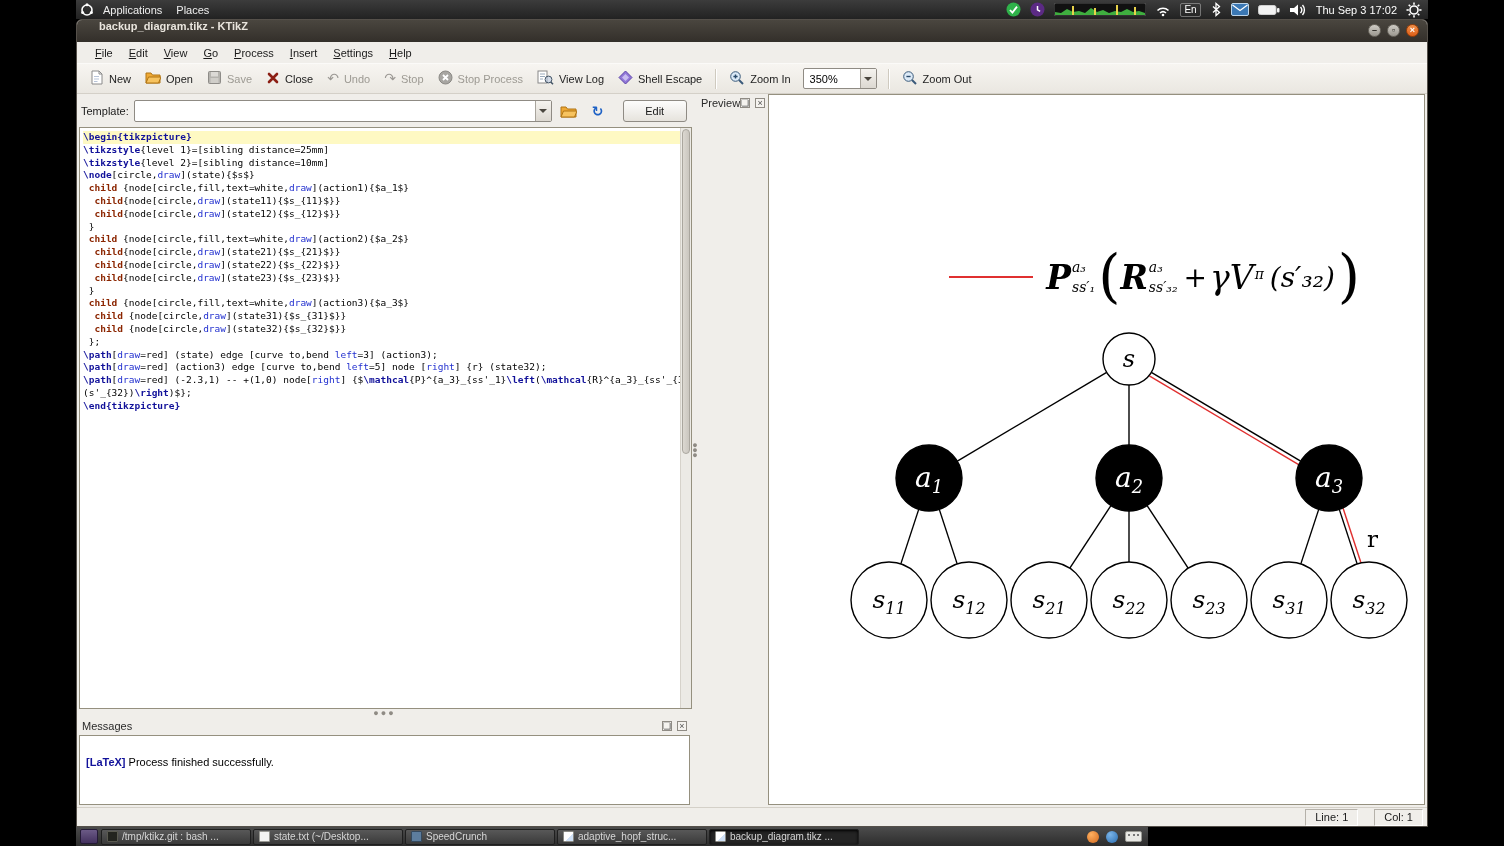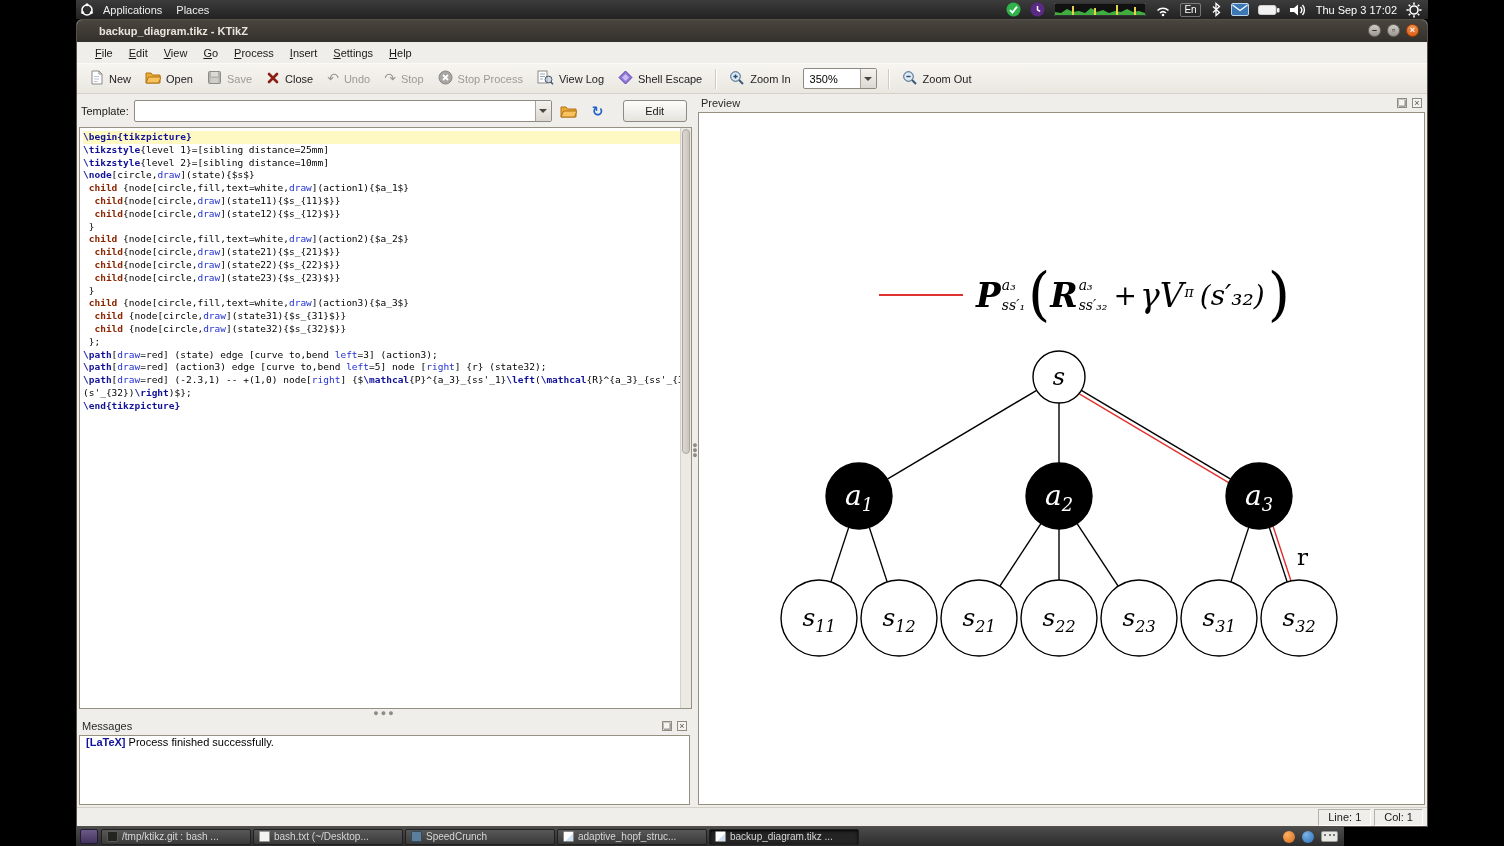--- a/index.html
+++ b/index.html
@@ -9,21 +9,21 @@
   .topbar{position:absolute;left:76px;top:0;width:1352px;height:19px;background:linear-gradient(#3c3c3c,#222);color:#eee;display:flex;align-items:center;font-size:11px;z-index:30}
   .topbar-left{display:flex;align-items:center;padding-left:4px;gap:2px}
   .tb-menu{padding:1px 7px;cursor:default}
   .topbar-right{margin-left:auto;display:flex;align-items:center;gap:9px;padding-right:6px}
   .tray-ic{display:inline-flex;align-items:center}
   .kbd-ind{color:#fff;font-size:10px;padding:0 3px;border:1px solid rgba(255,255,255,.35);border-radius:2px;line-height:12px}
   .clock-txt{color:#fff;font-size:11px;white-space:nowrap}
 
   
   .window{position:absolute;left:76px;top:19px;width:1352px;height:808px;background:#f0eeea;border:1px solid #55504a;border-radius:6px 6px 0 0;display:flex;flex-direction:column;z-index:10}
-  .titlebar{height:22px;background:linear-gradient(#4a463f,#332f2a);border-radius:5px 5px 0 0;display:flex;align-items:center;color:#e9e5dd;font-weight:bold;font-size:11px;padding-left:22px;position:relative;flex:0 0 22px}
+  .titlebar{height:22px;background:linear-gradient(#4a463f,#332f2a);border-radius:5px 5px 0 0;display:flex;color:#e9e5dd;font-weight:bold;font-size:11px;padding-left:22px;position:relative;flex:0 0 22px}
   .winbtns{position:absolute;right:8px;top:4px;display:flex;gap:6px}
   .wbtn{width:13px;height:13px;border-radius:50%;display:flex;align-items:center;justify-content:center;font-size:9px;line-height:9px;color:#2e2b26;background:linear-gradient(#cfccc5,#9b978f);border:1px solid #6e6a62}
   .wbtn.close{background:linear-gradient(#f29049,#dd5f18);border-color:#9c3f08;color:#fff}
 
   .menubar{height:21px;display:flex;align-items:center;padding-left:10px;font-size:11px;color:#1a1a1a;flex:0 0 21px}
   .menu-item{padding:2px 8px;cursor:default}
   .menu-item u{text-decoration:underline}
 
   .toolbar{height:31px;display:flex;align-items:center;padding:0 6px;gap:2px;background:linear-gradient(#f7f5f1,#eae7e1);border-top:1px solid #fbfaf8;border-bottom:1px solid #d4d0c8;flex:0 0 31px}
   .tbtn{display:flex;align-items:center;gap:5px;padding:3px 6px;border-radius:3px;font-size:11px;color:#222;white-space:nowrap}
@@ -54,48 +54,48 @@
   .kopt{color:#2230cf}
   .vscroll{width:11px;background:#eceae5;border-left:1px solid #d6d2ca;position:relative}
   .vthumb{position:absolute;top:1px;left:1px;right:1px;height:56%;background:linear-gradient(90deg,#dcd8d1,#cac6bf);border:1px solid #aaa69e;border-radius:4px}
 
   .hsplit{height:8px;display:flex;align-items:center;justify-content:center;flex:0 0 8px}
   .dots-h{color:#8f8b84;font-size:9px;letter-spacing:2px;line-height:4px}
   .dock{display:flex;flex-direction:column;flex:0 0 90px;padding:0 2px 2px 2px}
   .dock-header{height:18px;display:flex;align-items:center;font-size:11px;color:#2a2a2a;padding:0 3px;flex:0 0 18px}
   .dock-icons{margin-left:auto;display:flex;gap:5px;align-items:center}
   .mini-ic{width:10px;height:10px;display:flex;align-items:center;justify-content:center;font-size:9px;color:#555;border:1px solid #8f8b84;background:#f5f3ef}
-  .msg-body{flex:1;background:#fff;border:1px solid #95907f;font-size:11px;padding:0 6px;color:#000}
+  .msg-body{flex:1;background:#fff;border:1px solid #95907f;font-size:11px;padding:20px 6px;color:#000}
   .msg-tag{color:#11119a;font-weight:bold}
 
   .vsplit{width:6px;display:flex;align-items:center;justify-content:center}
   .dots-v{color:#8f8b84;font-size:9px;line-height:5px;text-align:center}
 
-  .rightcol{flex:1;display:flex;flex-direction:column;min-height:0;padding:0 2px 2px 0}
+  .rightcol{flex:1;display:flex;flex-direction:row;min-height:0;padding:0 2px 2px 0}
   .preview-body{flex:1;background:#fff;border:1px solid #95907f;position:relative;overflow:hidden}
 
   
   .formula{position:absolute;left:180px;top:146px;height:72px;display:flex;align-items:center;font-family:"DejaVu Serif",serif;color:#000;white-space:nowrap}
   .fredline{width:84px;height:2px;background:#e03030;margin-right:13px}
   .fsc{display:inline-flex;align-items:center}
   .fb{font-size:33px;font-style:italic}
   .fb.cal{font-weight:bold}
   .fud{display:inline-flex;flex-direction:column;justify-content:center;margin:0 3px 0 1px}
   .fu,.fd{font-size:14px;font-style:italic;line-height:14px}
   .fu{transform:translateY(-3px)}
   .fd{transform:translateY(3px)}
   .fparen{font-size:57px;line-height:0;font-style:normal;transform:translateY(-1px)}
   .ftx{font-size:28px;font-style:italic;padding:0 3px}
 
   
-  .statusbar{height:19px;background:#f0eeea;border-top:1px solid #d4d0c8;display:flex;align-items:center;justify-content:flex-end;font-size:11px;color:#1a1a1a;gap:3px;padding:0 4px;flex:0 0 19px}
+  .statusbar{height:19px;background:#f0eeea;border-top:1px solid #d4d0c8;display:flex;align-items:center;justify-content:flex-end;font-size:11px;color:#1a1a1a;gap:16px;padding:0 4px;flex:0 0 19px}
   .status-cell{padding:0 9px;border:1px solid;border-color:#b5b1a9 #fff #fff #b5b1a9;line-height:15px}
 
   
-  .taskbar{position:absolute;left:76px;bottom:0;width:1268px;height:19px;background:linear-gradient(#4c4c4c,#2c2c2c);display:flex;align-items:center;color:#d6d6d6;font-size:10px;z-index:30;padding:0 2px}
+  .taskbar{position:absolute;left:76px;bottom:0;width:1072px;height:19px;background:linear-gradient(#4c4c4c,#2c2c2c);display:flex;align-items:center;color:#d6d6d6;font-size:10px;z-index:30;padding:0 2px}
   .tk-launch{width:18px;height:15px;margin:0 2px;border-radius:2px;background:linear-gradient(#6b5a86,#43315e);border:1px solid #241a36}
   .task-btn{width:150px;height:16px;margin:0 1px;display:flex;align-items:center;gap:4px;padding:0 5px;background:linear-gradient(#585858,#3a3a3a);border:1px solid #1f1f1f;border-radius:2px;overflow:hidden;white-space:nowrap}
   .task-btn.active{background:#242424;box-shadow:inset 0 1px 3px #000}
   .tk-ic{width:11px;height:11px;flex:0 0 11px;border-radius:1px;display:inline-block}
   .ic-terminal{background:#23241f;border:1px solid #5a5a50}
   .ic-text-file{background:#f4f4f2;border:1px solid #9a9a94}
   .ic-calculator{background:#5d7d9d;border:1px solid #34495e}
   .ic-tikz-doc{background:linear-gradient(135deg,#fff 60%,#cfe0f5 60%);border:1px solid #8a8a84}
   .tk-label{overflow:hidden;text-overflow:ellipsis}
   .tk-right{margin-left:auto;display:flex;align-items:center;gap:7px;padding-right:4px}
@@ -444,21 +444,21 @@
 
 <div class="taskbar">
   <span class="tk-launch"></span>
   <span style="display:flex">
       <div class="task-btn">
         <span class="tk-ic ic-terminal"></span>
         <span class="tk-label">/tmp/ktikz.git : bash ...</span>
       </div>
       <div class="task-btn">
         <span class="tk-ic ic-text-file"></span>
-        <span class="tk-label">bash.txt (~/Desktop...</span>
+        <span class="tk-label">state.txt (~/Desktop...</span>
       </div>
       <div class="task-btn">
         <span class="tk-ic ic-calculator"></span>
         <span class="tk-label">SpeedCrunch</span>
       </div>
       <div class="task-btn">
         <span class="tk-ic ic-tikz-doc"></span>
         <span class="tk-label">adaptive_hopf_struc...</span>
       </div>
       <div class="task-btn active">

